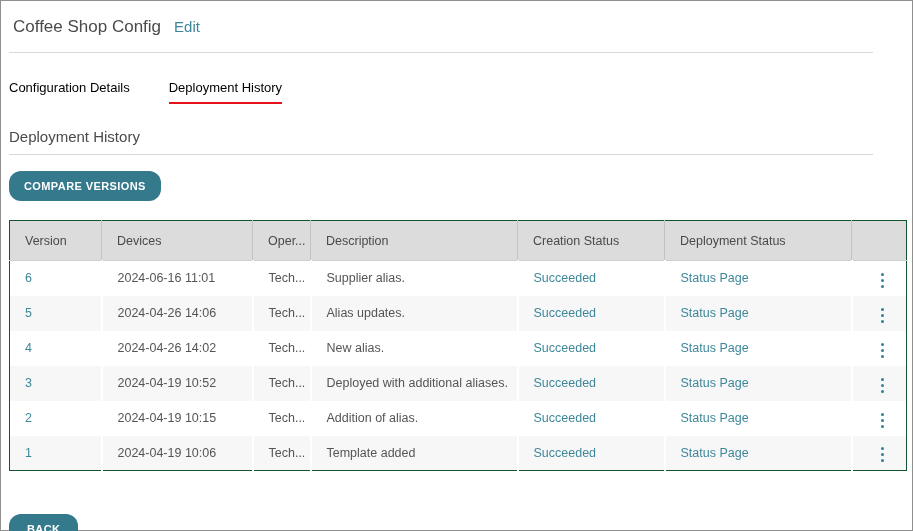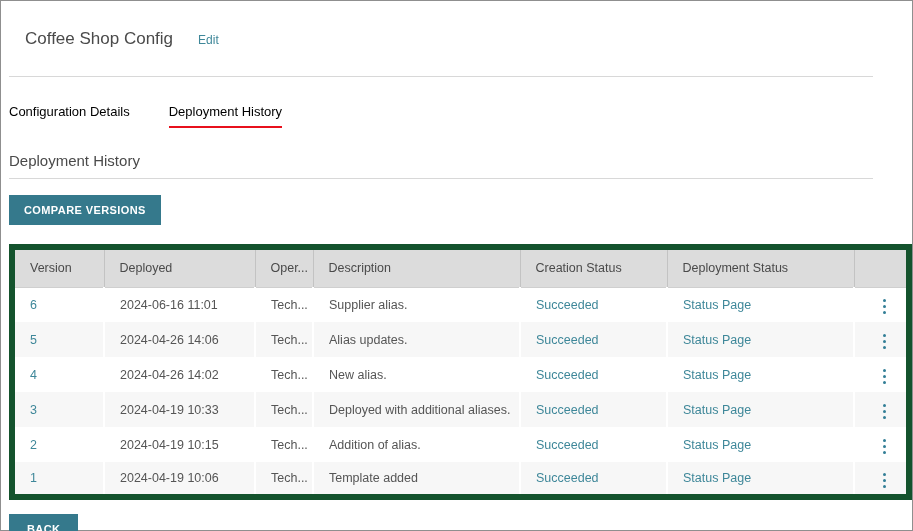--- a/index.html
+++ b/index.html
@@ -12,47 +12,47 @@
   }
   .page {
     width: 913px; height: 531px;
     border: 1px solid #8f8f8f;
     background: #fff;
     padding: 10px 8px 0 8px;
     position: relative;
   }
   
   .title-row { display: flex; align-items: baseline; gap: 9px; margin-top: 2px; }
-  .page-title { font-size: 17px; font-weight: 400; color: #4a4a4a; margin: 16px; }
-  .edit-link { font-size: 12px; color: #3e8799; cursor: pointer; text-decoration: none; }
+  .page-title { font-size: 17px; font-weight: 400; color: #4a4a4a; margin: 4px; }
+  .edit-link { font-size: 15px; color: #3e8799; cursor: pointer; text-decoration: none; }
   .divider { height: 1px; background: #d8d8d8; width: 864px; border: 0; margin: 0; }
   .divider-title { margin-top: 11px; }
   
   .tabs { display: flex; margin-top: 27px; }
   .tab { font-size: 13px; color: #000000; margin-right: 39px; padding-bottom: 7px; cursor: pointer; border-bottom: 2px solid transparent; }
   .tab.active { border-bottom-color: #e8101c; }
   
   .section-title { font-size: 15px; font-weight: 400; color: #4a4a4a; margin: 24px 0 0 0; }
   .divider-section { margin-top: 9px; }
   
   .btn {
-    background: #35798c; color: #fff; border: none; border-radius: 0;
+    background: #35798c; color: #fff; border: none; border-radius: 12px;
     font-family: "Liberation Sans", sans-serif;
     font-size: 11px; font-weight: bold; letter-spacing: 0.4px;
     padding: 9px 15px; cursor: pointer;
   }
   .btn-compare { margin-top: 16px; }
   .btn-back { position: absolute; left: 8px; top: 513px; padding: 9px 18px; }
   
   table.history {
     margin-top: 19px;
     border-collapse: collapse;
     width: 897px;
     table-layout: fixed;
-    border: 6px solid #14532d;
+    border: 1px solid #14532d;
     font-size: 12.5px;
   }
   table.history thead th {
     background: #dcdcdc;
     color: #4a4a4a;
     font-weight: 400;
     text-align: left;
     height: 40px;
     padding: 0 8px 0 15px;
     border-right: 1px solid #c3c3c3;
@@ -109,21 +109,21 @@
         <col class="col-deployed">
         <col class="col-operator">
       <col class="col-description">
         <col class="col-creation">
         <col class="col-deployment">
       <col class="col-actions">
     </colgroup>
     <thead>
       <tr>
         <th>Version</th>
-        <th>Deployed</th>
+        <th>Devices</th>
         <th>Oper...</th>
         <th>Description</th>
         <th>Creation Status</th>
         <th>Deployment Status</th>
         <th></th>
       </tr>
     </thead>
     <tbody>
   <tr>
     <td><span class="cell-link">6</span></td>
@@ -168,21 +168,21 @@
       <span class="kebab">
               <i></i>
               <i></i>
               <i></i>
             </span>
     </td>
   </tr>
 
   <tr class="alt">
     <td><span class="cell-link">3</span></td>
-    <td>2024-04-19 10:33</td>
+    <td>2024-04-19 10:52</td>
     <td>Tech...</td>
     <td>Deployed with additional aliases.</td>
     <td><span class="cell-link">Succeeded</span></td>
     <td><span class="cell-link">Status Page</span></td>
     <td class="actions-cell">
       <span class="kebab">
               <i></i>
               <i></i>
               <i></i>
             </span>

